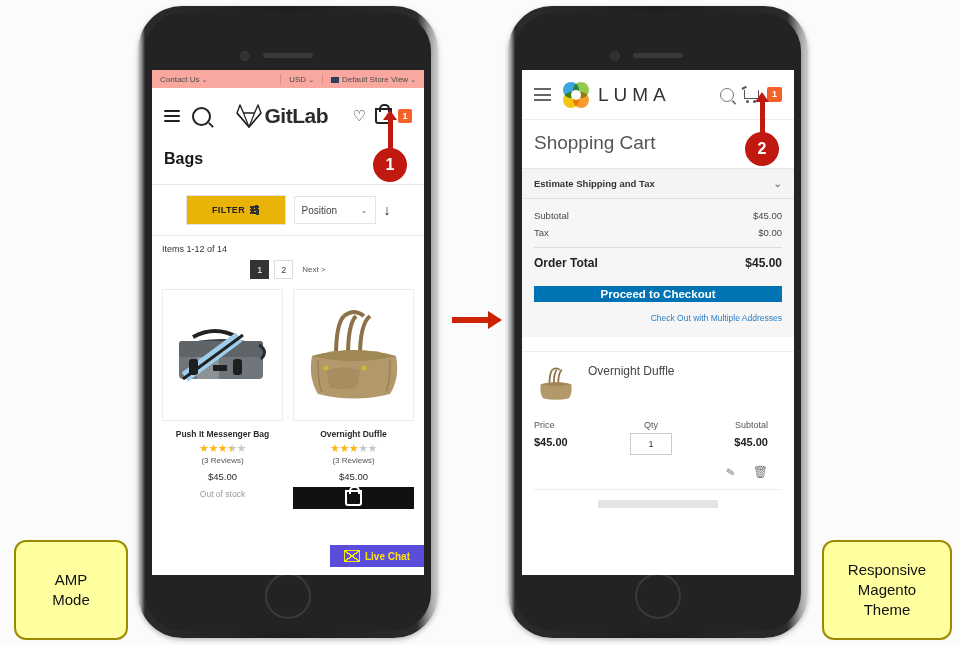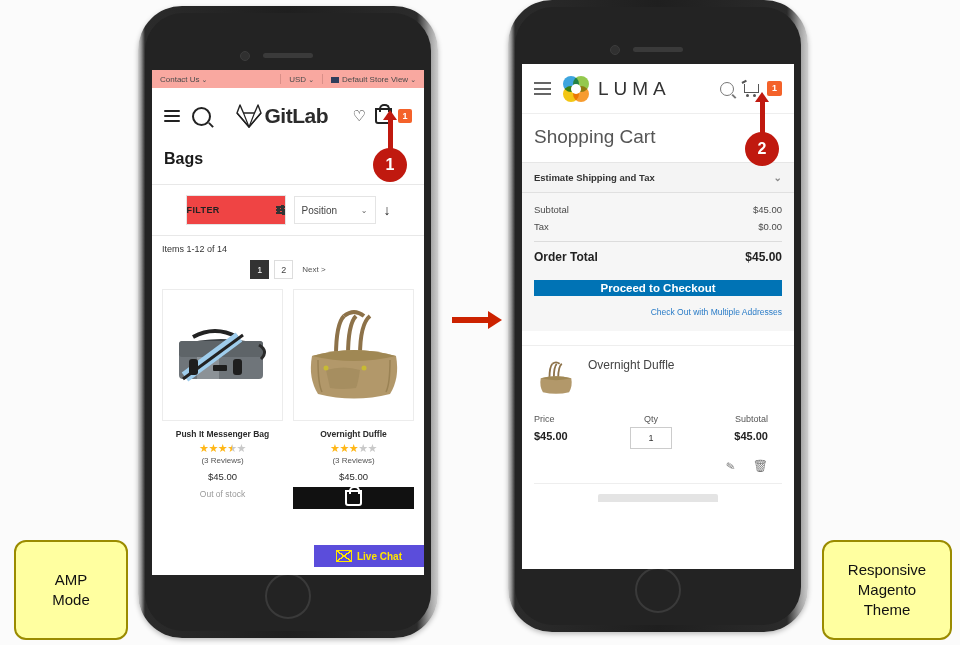--- a/index.html
+++ b/index.html
@@ -21,21 +21,21 @@
     background: linear-gradient(to right, #cfcfcf 0px, #9a9a9a 3px, #2b2b2b 7px, #1f1f1f 50%, #2b2b2b 93%, #9a9a9a 97%, #cfcfcf 100%);
     box-shadow: 0 2px 5px rgba(0,0,0,0.25);
   }
   .phone-inner {
     position: absolute;
     left: 7px; top: 7px; right: 7px; bottom: 7px;
     border-radius: 38px;
     background: #232323;
   }
   .phone-left  { left: 138px; top: 6px; }
-  .phone-right { left: 508px; top: 0; }
+  .phone-right { left: 508px; top: 6px; }
 
   .speaker {
     position: absolute; top: 40px; left: 50%;
     transform: translateX(-50%);
     width: 50px; height: 5px; border-radius: 3px;
     background: #3a3a3a;
   }
   .camera {
     position: absolute; top: 38px; left: 50%;
     margin-left: -48px;
@@ -125,23 +125,23 @@
     font-size: 16px; font-weight: 700; color: #1a1a1a;
     padding: 6px 12px 16px;
   }
   .amp-controls {
     border-top: 1px solid #e8e8e8; border-bottom: 1px solid #e8e8e8;
     background: #fff;
     display: flex; align-items: center; justify-content: center;
     gap: 8px; padding: 10px 0;
   }
   .filter-btn {
-    border: 1px solid #e4e4e4; background: #ef4444;
+    border: 1px solid #e4e4e4; background: #eab308;
     width: 98px; height: 28px;
-    display: flex; align-items: center; justify-content: space-between; gap: 5px;
+    display: flex; align-items: center; justify-content: center; gap: 5px;
     font-size: 9px; font-weight: 700; color: #222; letter-spacing: .4px;
   }
   .slider-ic { display: flex; flex-direction: column; gap: 1.5px; }
   .slider-ic i {
     display: block; width: 9px; height: 1.5px; background: #333; position: relative;
   }
   .slider-ic i::after {
     content: ''; position: absolute; top: -1px; width: 3px; height: 3.5px; background: #333;
   }
   .slider-ic i:nth-child(1)::after { left: 5px; }
@@ -197,21 +197,21 @@
     background: #111; height: 22px; margin-top: 5px;
     display: flex; align-items: center; justify-content: center; gap: 4px;
   }
   .addcart-black .bag-ic { border-color:#fff; margin-left:0; }
   .addcart-black .bag-ic::before { border-color:#fff; }
 
   .live-chat {
     position: absolute; right: 0px; bottom: 8px;
     background: #5b4ddb; color: #ffe600;
     font-size: 10px; font-weight: 700;
-    padding: 5px 22px;
+    padding: 5px 14px;
     display: flex; align-items: center; gap: 5px;
   }
   .env {
     width: 14px; height: 10px; border: 1.5px solid #ffe600;
     position: relative;
   }
   .env::after {
     content:''; position:absolute; left:0; top:0; width:100%; height:100%;
     background: linear-gradient(to bottom right, transparent 46%, #ffe600 46%, #ffe600 54%, transparent 54%),
                 linear-gradient(to bottom left,  transparent 46%, #ffe600 46%, #ffe600 54%, transparent 54%);

